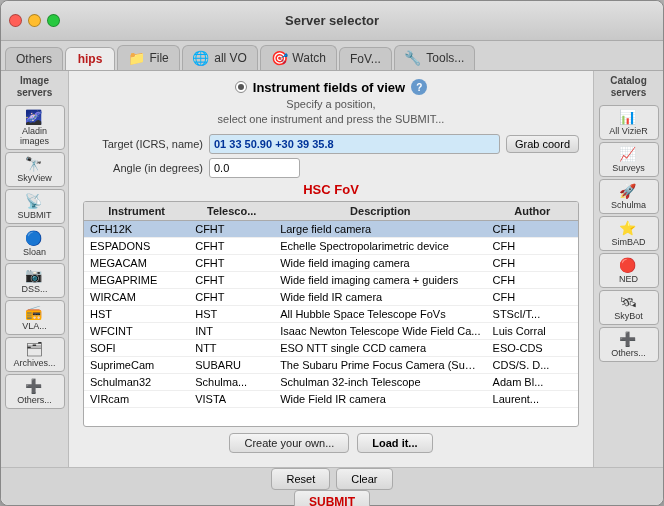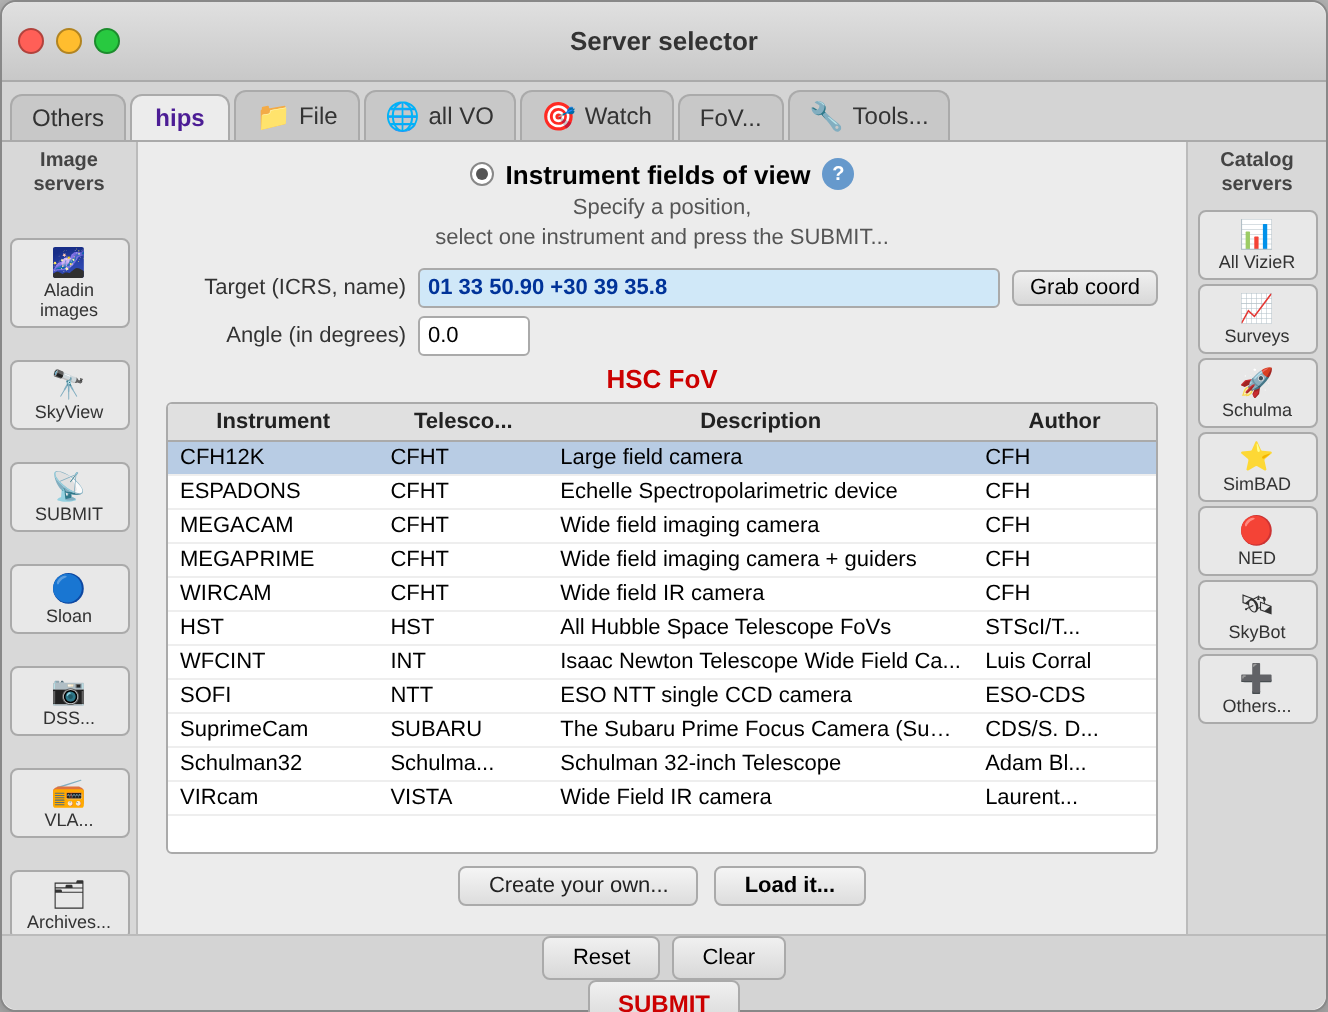--- a/index.html
+++ b/index.html
@@ -78,41 +78,41 @@
       color: #333;
       display: flex;
       align-items: center;
       gap: 4px;
       min-width: 50px;
       justify-content: center;
     }
     .tab.active {
       background: #ececec;
       font-weight: bold;
-      color: #4c1d95;
+      color: #b91c1c;
     }
     .tab-icon {
       font-size: 14px;
     }
     
     .main-area {
       display: flex;
       flex: 1;
       overflow: hidden;
     }
     
     .left-sidebar {
       width: 68px;
       background: #d8d8d8;
       border-right: 1px solid #bbb;
       display: flex;
       flex-direction: column;
       align-items: center;
       padding: 4px 2px;
-      gap: 16px;
+      gap: 2px;
     }
     .sidebar-label {
       font-size: 10px;
       font-weight: bold;
       color: #444;
       text-align: center;
       margin-bottom: 4px;
       line-height: 1.2;
     }
     .sidebar-btn {
@@ -225,21 +225,21 @@
     }
     .grab-btn {
       padding: 2px 8px;
       background: linear-gradient(to bottom, #f0f0f0, #d8d8d8);
       border: 1px solid #aaa;
       border-radius: 4px;
       font-size: 11px;
       cursor: pointer;
     }
     .angle-input {
-      width: 56px;
+      width: 91px;
       background: white;
       border: 1px solid #aaa;
       border-radius: 3px;
       height: 20px;
       padding: 0 4px;
       font-size: 11px;
     }
     
     .hsc-label {
       text-align: center;

